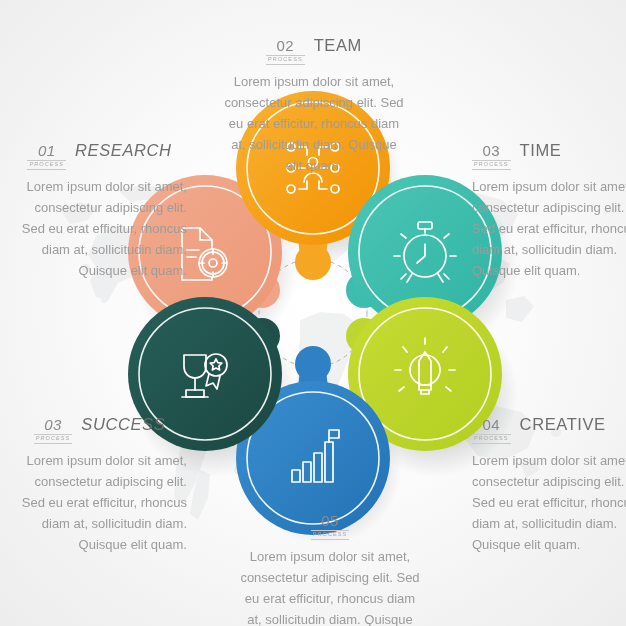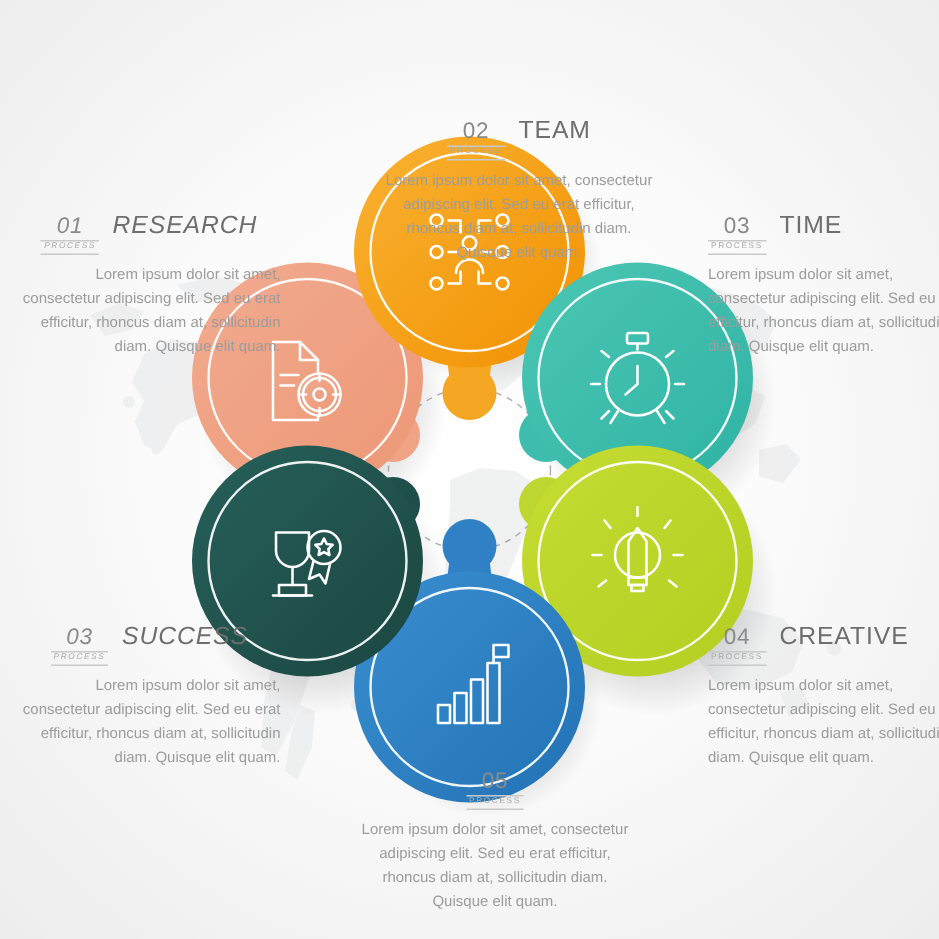--- a/index.html
+++ b/index.html
@@ -38,33 +38,33 @@
     display:block;font-size:5.5px;color:#a9a9a9;letter-spacing:1.1px;
     border-top:1px solid #c9c9c9;border-bottom:1px solid #c9c9c9;
     padding:1px 2px;margin-top:1px;
   }
   .title{
     font-size:16.5px;color:#6e6e6e;letter-spacing:.6px;
     margin-left:9px;font-weight:400;
   }
   .desc{
     margin-top:6px;
-    font-size:10px;line-height:1.62;color:#9c9c9c;
+    font-size:13px;line-height:1.62;color:#9c9c9c;
   }
   .block.right{text-align:left;}
   .block.left .head{justify-content:center;font-style:italic;}
   .block.left .desc{text-align:right;}
   .block.center .head{justify-content:center;}
   .block.center .desc{text-align:center;}
   .block.right .head{justify-content:flex-start;}
   .block.right .desc{text-align:left;}
 
   
   #blk-research{left:12px;top:141px;width:175px;}
-  #blk-team    {left:256px;top:36px;width:180px;margin-top:42px;}
+  #blk-team    {left:224px;top:36px;width:180px;}
   #blk-time    {left:472px;top:141px;width:175px;}
   #blk-creative{left:472px;top:415px;width:175px;}
   #blk-objective{left:240px;top:513px;width:180px;}
   #blk-success {left:12px;top:415px;width:175px;}
 
   
   #center-label{
     position:absolute;left:253px;top:290px;width:120px;
     text-align:center;pointer-events:none;
   }

